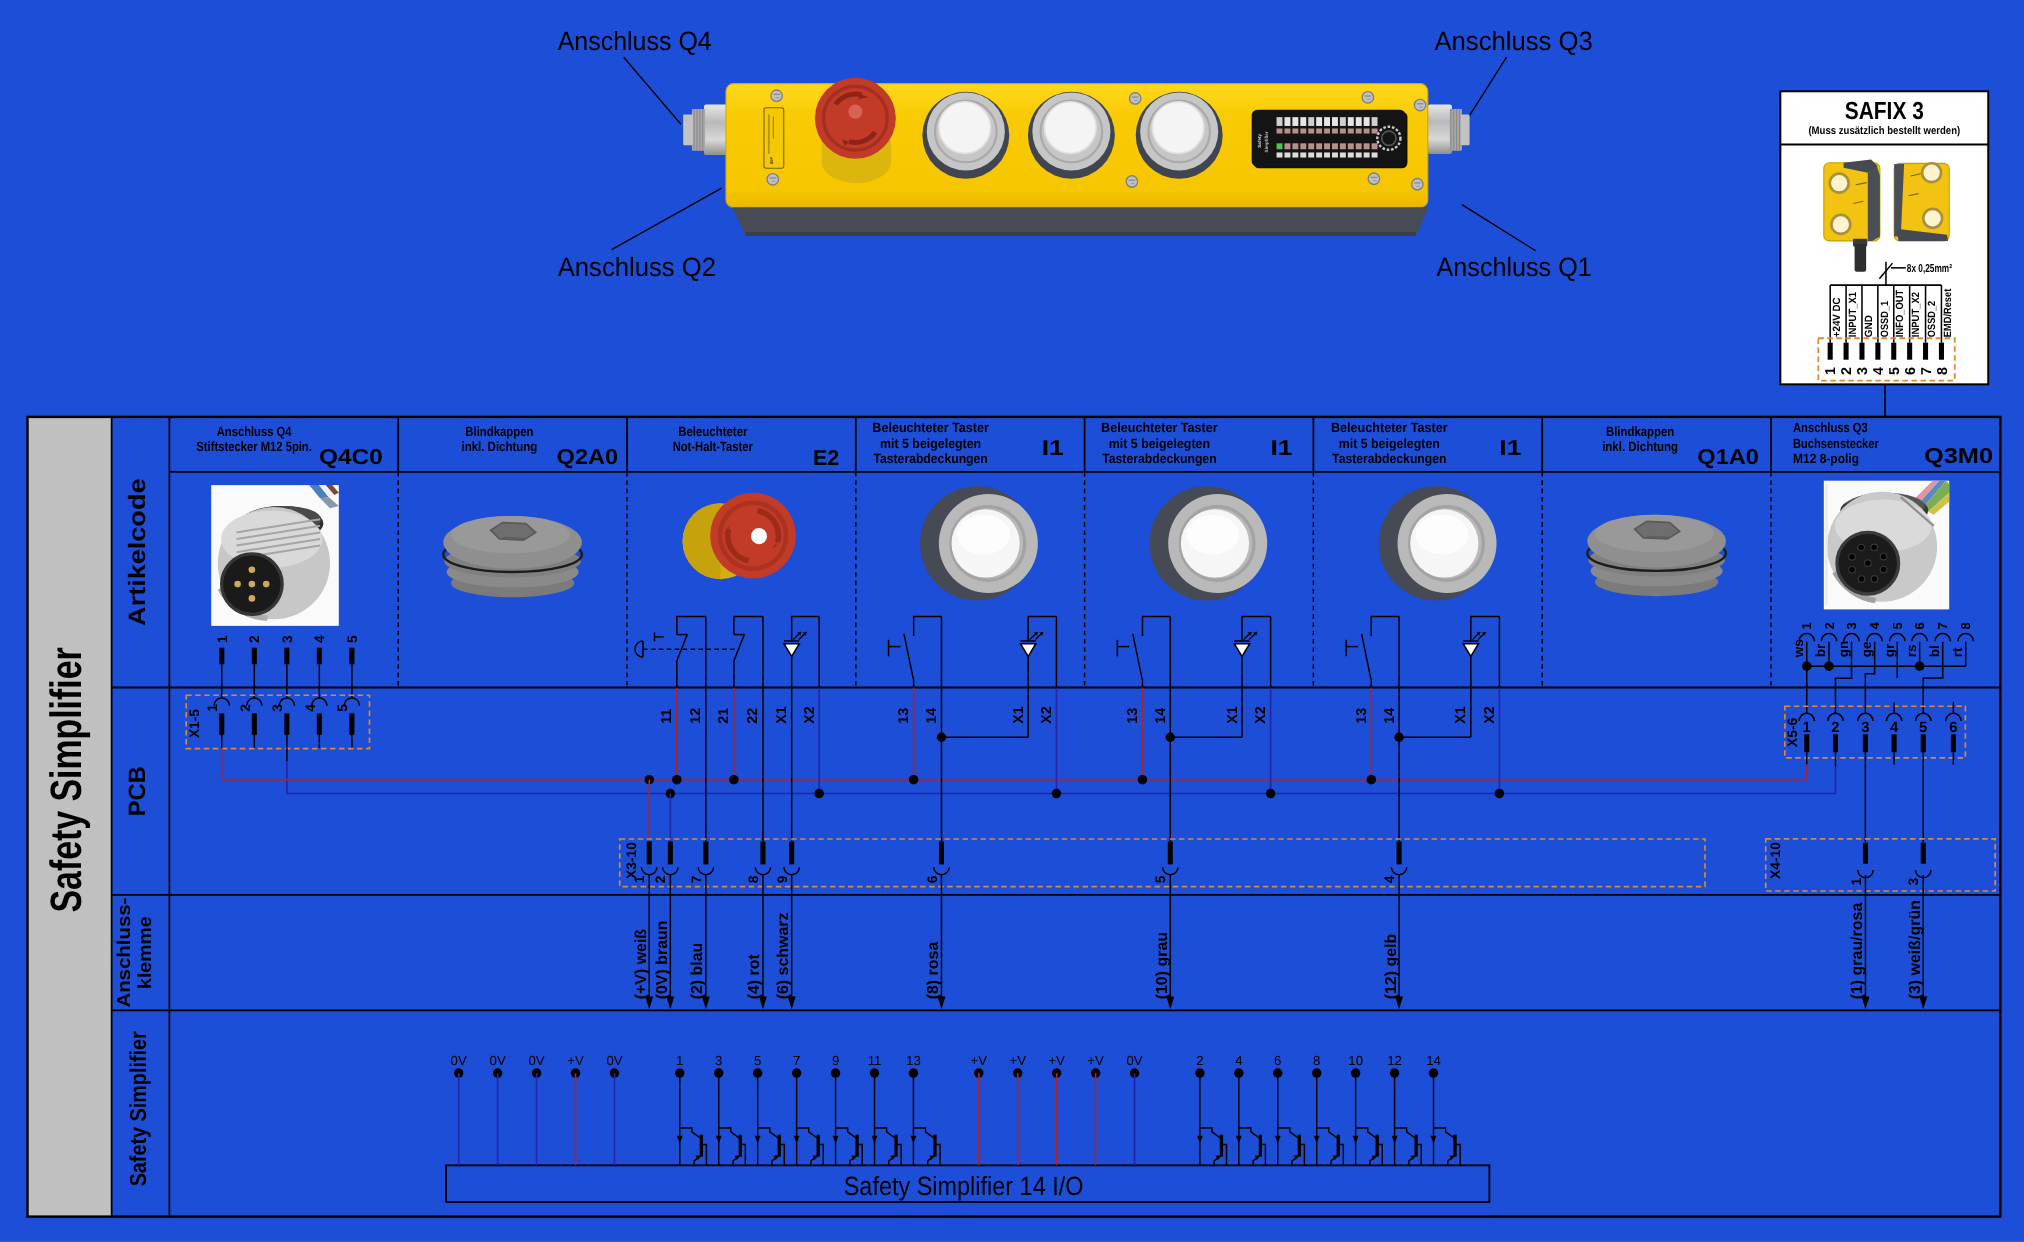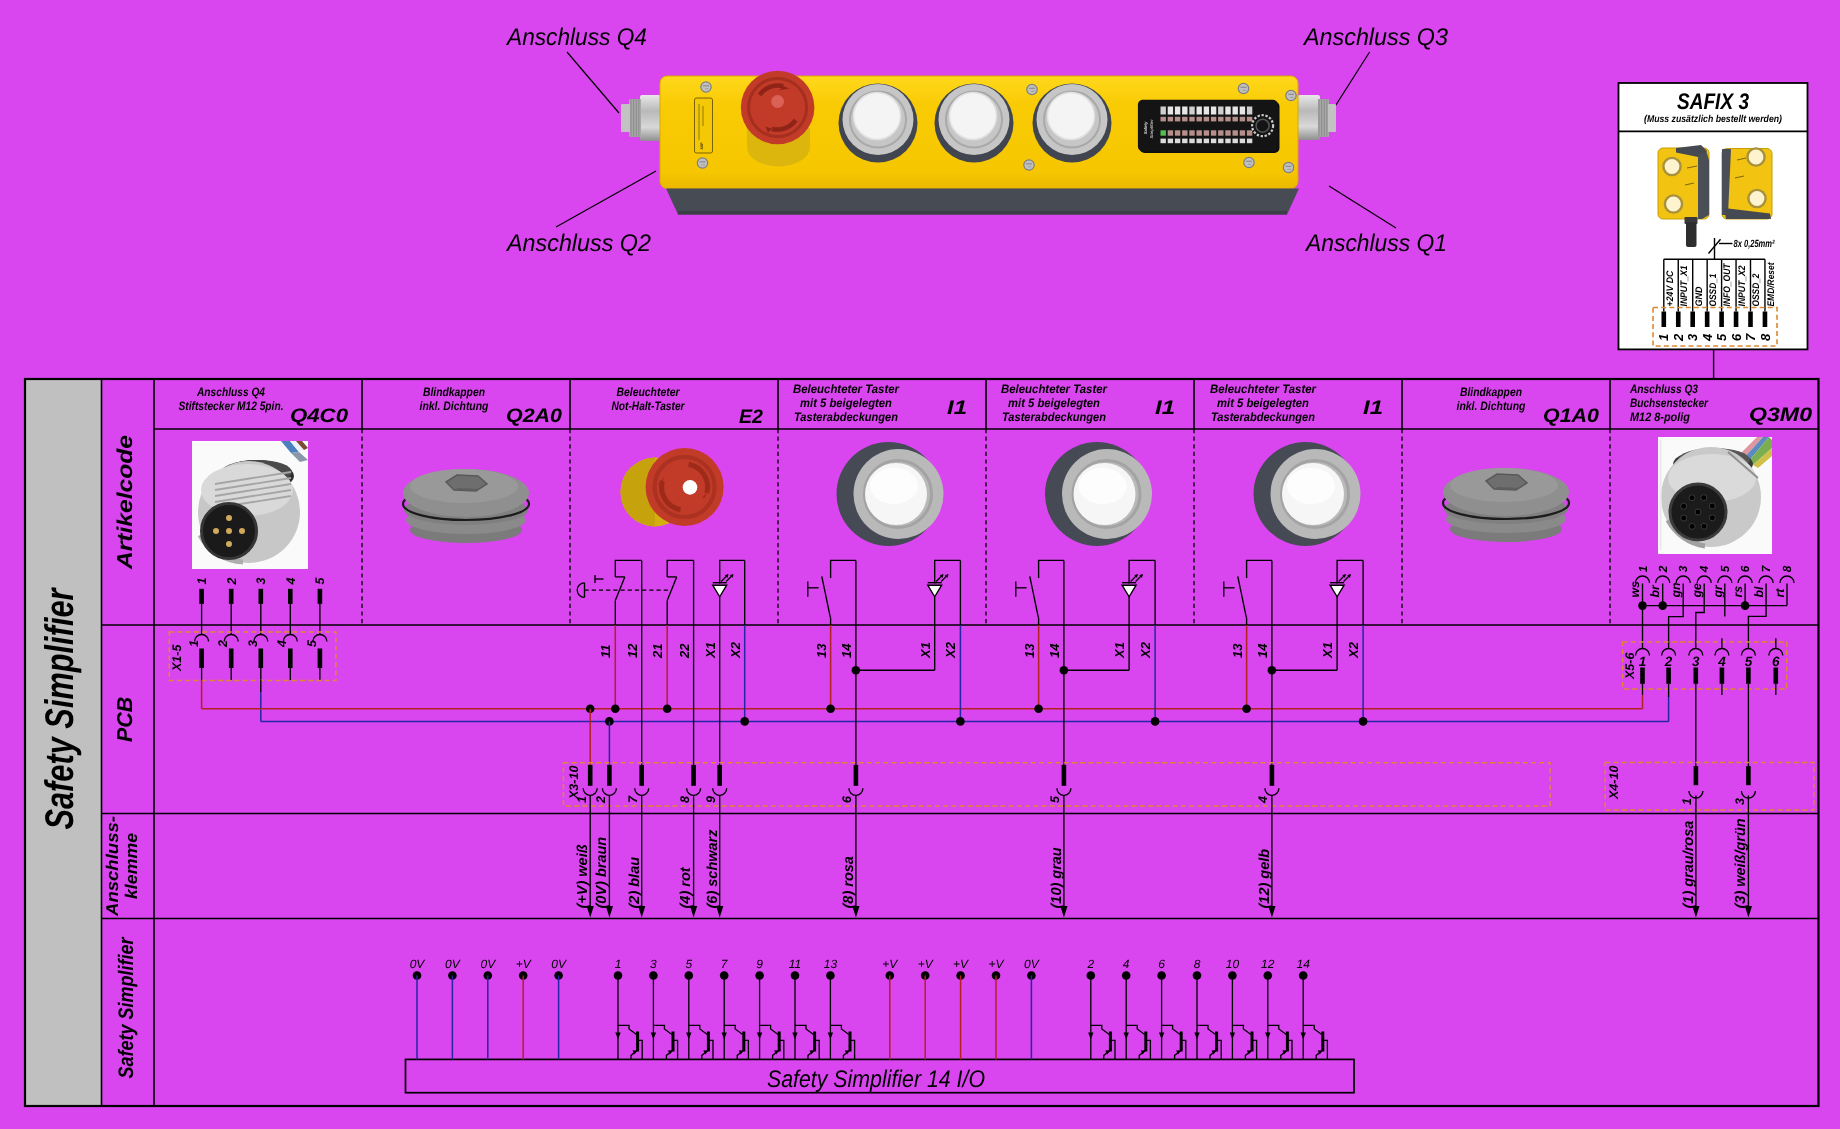--- a/index.html
+++ b/index.html
@@ -1,15 +1,15 @@
 <!DOCTYPE html>
 <html><head><meta charset="utf-8"><style>
 html,body{margin:0;padding:0;background:#fff;}
-#page{position:relative;width:1840px;height:1129px;background:#d946ef;overflow:hidden;
-font-family:"Liberation Sans",sans-serif;font-style:italic;}
+#page{position:relative;width:1840px;height:1129px;background:#1d4ed8;overflow:hidden;
+font-family:"Liberation Sans",sans-serif;}
 svg{position:absolute;left:0;top:0;}
 text{font-family:"Liberation Sans",sans-serif;text-rendering:geometricPrecision;}
 </style></head><body>
 <div id="page">
 <svg width="1840" height="1129" viewBox="0 0 1840 1129">
 <text x="507" y="45" font-size="24" font-weight="normal" text-anchor="start" fill="#000" textLength="140" lengthAdjust="spacingAndGlyphs">Anschluss Q4</text>
 <text x="1304" y="45" font-size="24" font-weight="normal" text-anchor="start" fill="#000" textLength="144" lengthAdjust="spacingAndGlyphs">Anschluss Q3</text>
 <text x="507" y="251" font-size="24" font-weight="normal" text-anchor="start" fill="#000" textLength="144" lengthAdjust="spacingAndGlyphs">Anschluss Q2</text>
 <text x="1306" y="251" font-size="24" font-weight="normal" text-anchor="start" fill="#000" textLength="141" lengthAdjust="spacingAndGlyphs">Anschluss Q1</text>
 <line x1="567" y1="52" x2="619" y2="113" stroke="#000" stroke-width="1.2" stroke-linecap="butt"></line>

